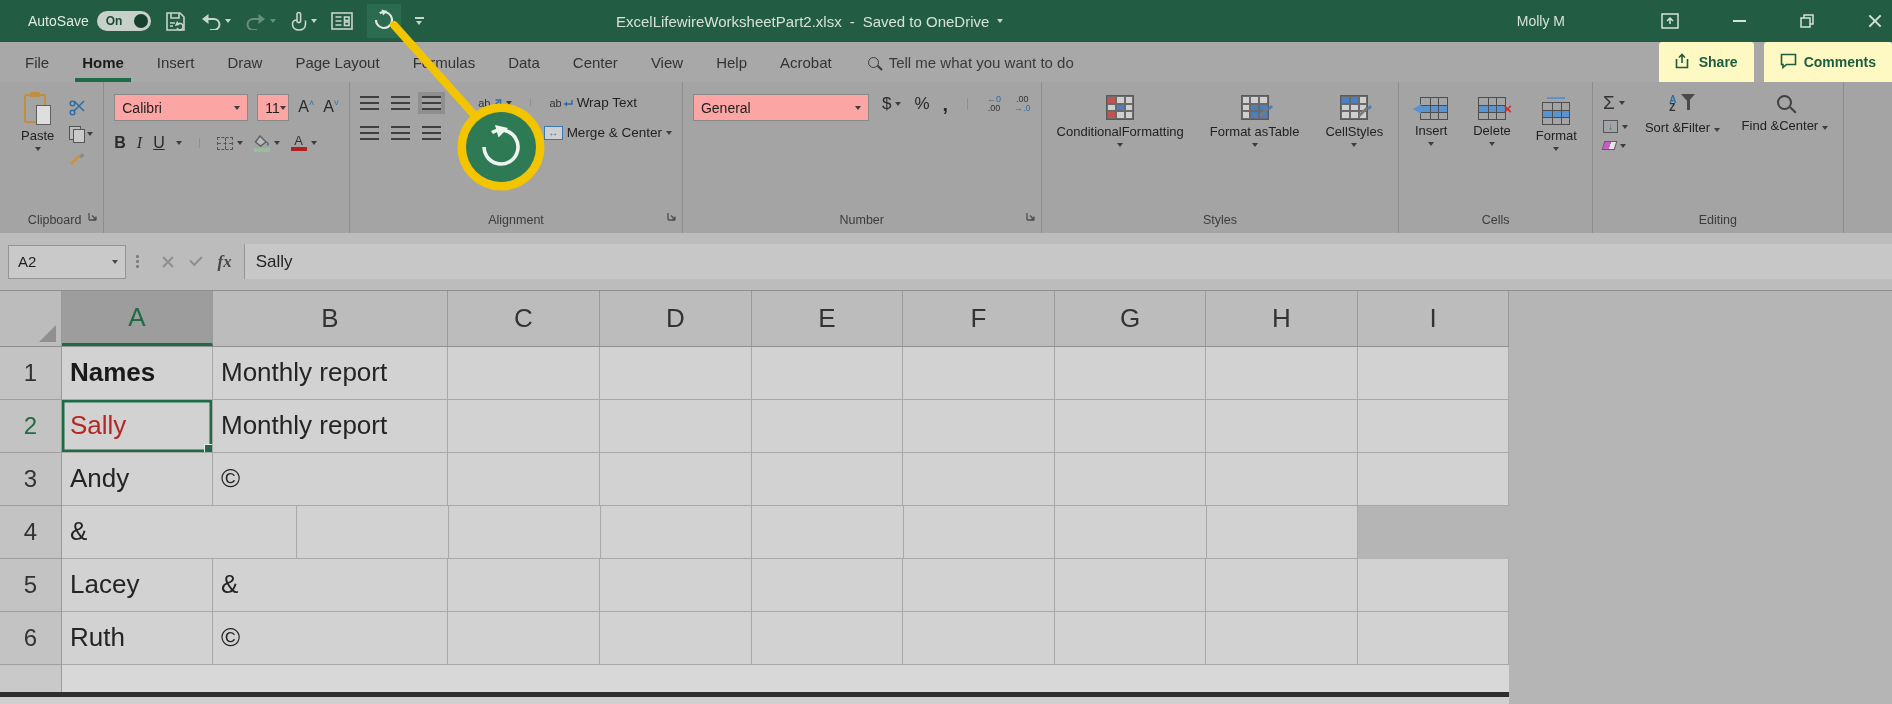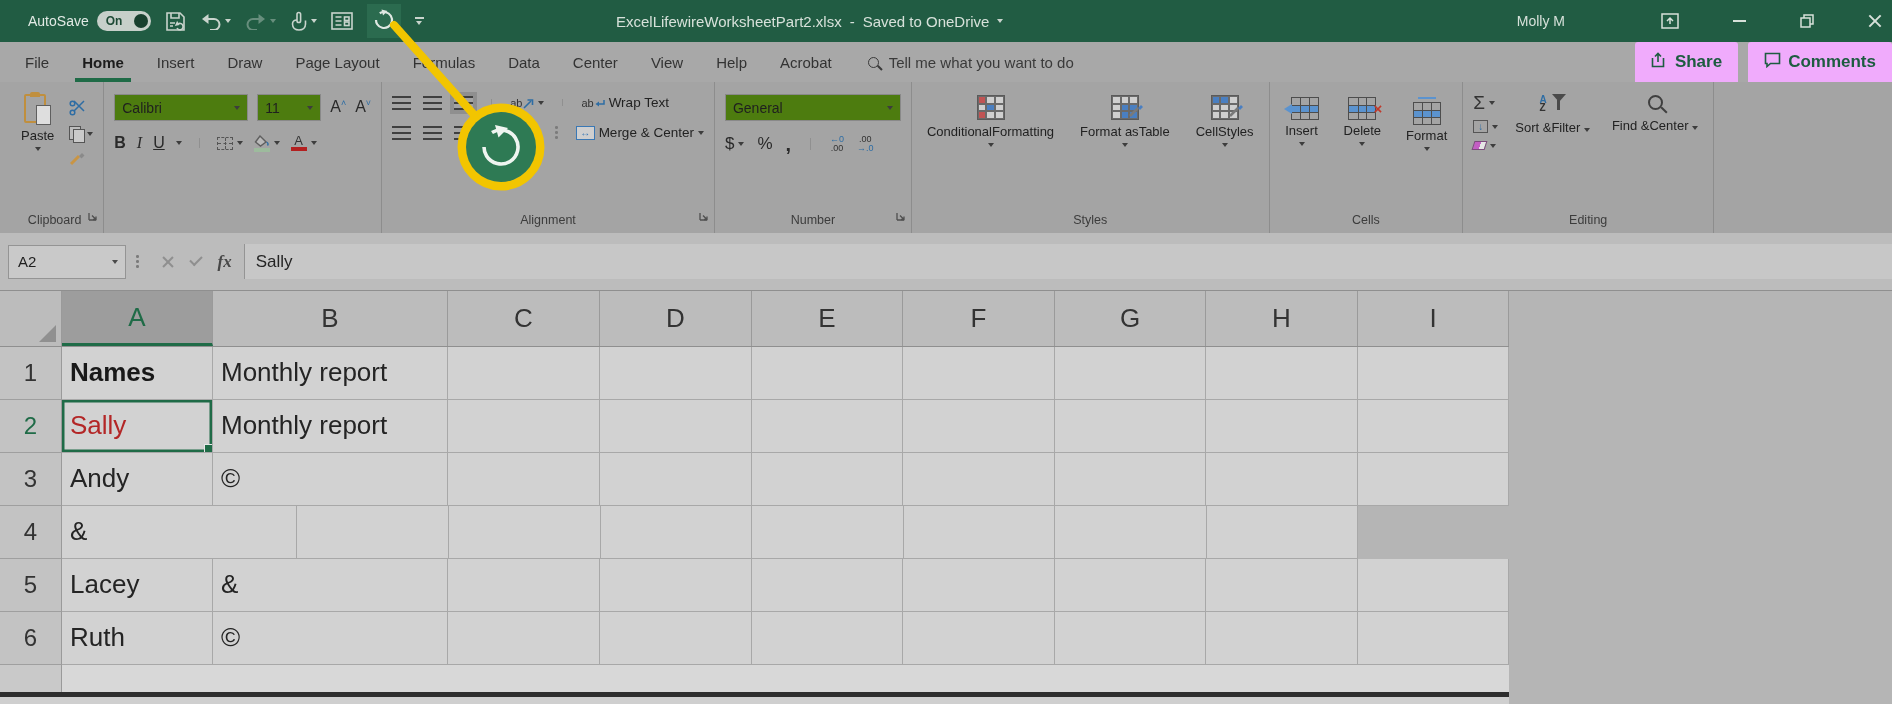--- a/index.html
+++ b/index.html
@@ -42,38 +42,38 @@
     position:relative; white-space:nowrap; }
   .tab.active { font-weight:bold; color:#1c1c1c; }
   .tab.active::after { content:''; position:absolute; left:-7px; right:-7px; bottom:0; height:4px;
     background:#1f6b47; }
   .tellme { display:flex; align-items:center; gap:10px; margin-left:36px; color:#3a3a3a;
     font-size:15px; cursor:text; }
   .mag { width:11px; height:11px; border:1.6px solid #3a3a3a; border-radius:50%; position:relative; }
   .mag::after { content:''; position:absolute; width:6px; height:1.6px; background:#3a3a3a;
     transform:rotate(45deg); right:-5px; bottom:-2px; }
   .tr-actions { margin-left:auto; display:flex; height:40px; }
-  .pillbtn { display:flex; align-items:center; gap:7px; background:#f0abfc; padding:0 16px;
-    margin-left:10px; color:#1d5c40; font-size:17px; font-weight:bold; cursor:pointer;
+  .pillbtn { display:flex; align-items:center; gap:7px; background:#fef9c3; padding:0 16px;
+    margin-left:10px; color:#1d5c40; font-size:14px; font-weight:bold; cursor:pointer;
     border-radius:3px 3px 0 0; }
 
   
   .ribbon { height:151px; background:#a4a4a4; display:flex; padding-left:6px; }
   .rgroup { display:flex; flex-direction:column; border-right:1px solid #8d8d8d; }
   .rg-content { height:125px; display:flex; align-items:flex-start; padding:8px 10px 0 10px; }
   .rg-label { height:26px; position:relative; display:flex; align-items:center; justify-content:center;
     font-size:12.5px; color:#3c3c3c; }
   .launch { position:absolute; right:5px; top:4px; cursor:pointer; }
   .car { display:inline-block; width:0; height:0; border-left:3.5px solid transparent;
     border-right:3.5px solid transparent; border-top:4px solid #3d3d3d; }
   .vdiv { width:1px; align-self:stretch; background:#909090; margin:4px 6px; }
   .bigbtn { display:flex; flex-direction:column; align-items:center; gap:3px; font-size:13px;
     color:#222; cursor:pointer; padding:2px 5px; line-height:16px; text-align:center; }
   .stack2 { display:flex; flex-direction:row; align-items:center; line-height:17px; }
-  .combo { height:27px; background:#4d7c0f; border:1px solid #898989; display:flex;
+  .combo { height:27px; background:#fca5a5; border:1px solid #898989; display:flex;
     align-items:center; font-size:14px; color:#1f1f1f; padding:0 7px; cursor:pointer; }
   .combo .car { margin-left:auto; }
   .rrow { display:flex; align-items:center; gap:9px; }
   .minicol { display:flex; flex-direction:column; justify-content:flex-start; gap:9px; padding-top:4px; }
   .ibtn { display:flex; align-items:center; gap:4px; cursor:pointer; }
   .hl { width:19px; height:14px;
     background:repeating-linear-gradient(to bottom,#3f3f3f 0 2px,transparent 2px 6px); }
   .hl.active-tile { box-shadow:0 0 0 4px #8f8f8f; background-color:#8f8f8f00; }
   .bstr { font-size:16px; color:#2a2a2a; cursor:pointer; }
   .b { font-weight:bold; } .i { font-style:italic; font-family:"Liberation Serif",serif; }
@@ -380,21 +380,21 @@
       </div>
     </div>
 
     <div class="rgroup">
       <div class="rg-content" style="flex-direction:column; align-items:flex-start; gap:13px; padding-top:12px;">
         <div class="rrow">
           <div class="combo" style="width:134px;">
             <span>Calibri</span>
             <span class="car"></span>
           </div>
-          <div class="combo" style="width:64px;">
+          <div class="combo" style="width:32px;">
             <span>11</span>
             <span class="car"></span>
           </div>
           <span class="bstr">A<span style="font-size:9px;color:#2e6da4;vertical-align:super;">˄</span></span>
           <span class="bstr">A<span style="font-size:9px;color:#2e6da4;vertical-align:super;">˅</span></span>
         </div>
         <div class="rrow" style="gap:11px;">
           <span class="bstr b">B</span>
           <span class="bstr i">I</span>
           <span class="bstr u">U</span>
@@ -474,21 +474,21 @@
       <div class="rg-label">
         <span>Alignment</span>
         <span class="launch"><svg width="11" height="11" fill="none" stroke="#4f4f4f" stroke-width="1.3">
               <path d="M2 2 v7 M2 9 h7"></path>
               <path d="M5 4.5 l4 4 m0 -3 v3 h-3"></path>
             </svg></span>
       </div>
     </div>
 
     <div class="rgroup">
-      <div class="rg-content" style="flex-direction:column; align-items:flex-start; gap:13px; padding-top:12px;">
+      <div class="rg-content" style="flex-direction:row; align-items:flex-start; gap:13px; padding-top:12px;">
         <div class="combo" style="width:176px;">
           <span>General</span>
           <span class="car"></span>
         </div>
         <div class="rrow" style="gap:13px;">
           <span class="ibtn">
               <span class="dollar">$</span>
               <span class="car"></span>
             </span>
           <span class="dollar">%</span>

